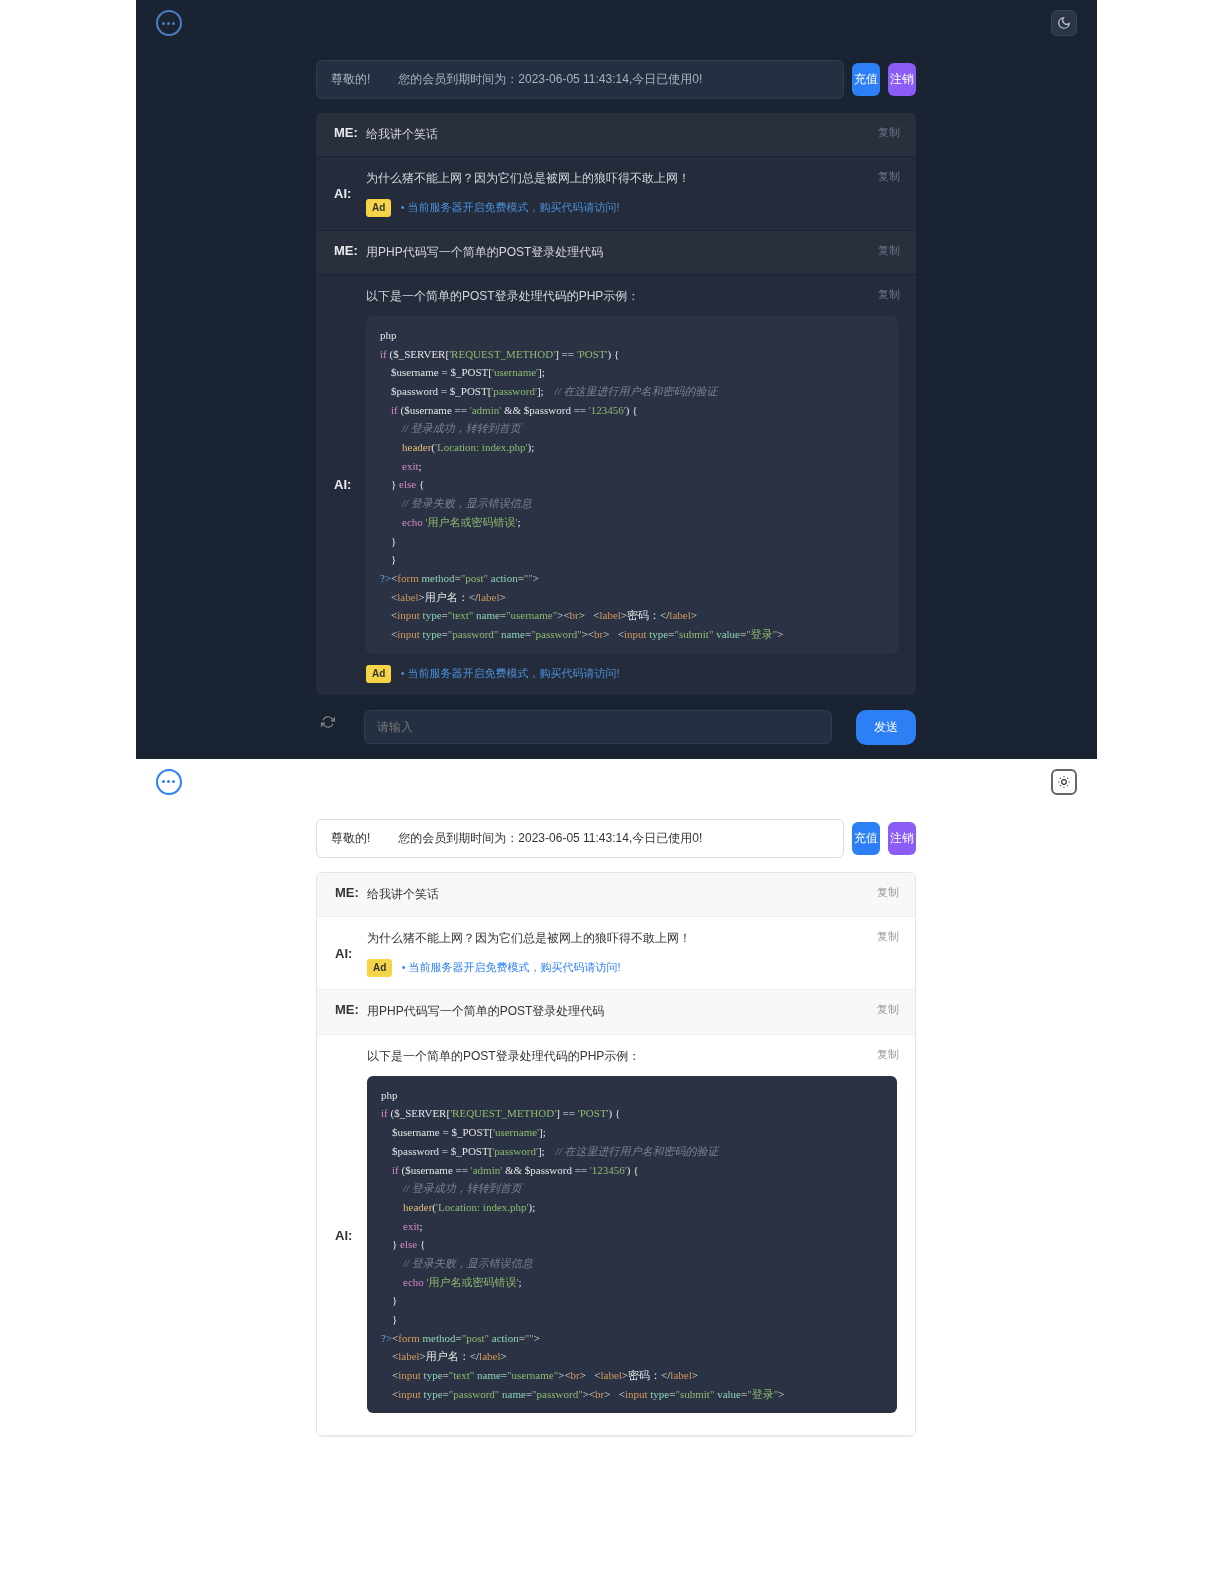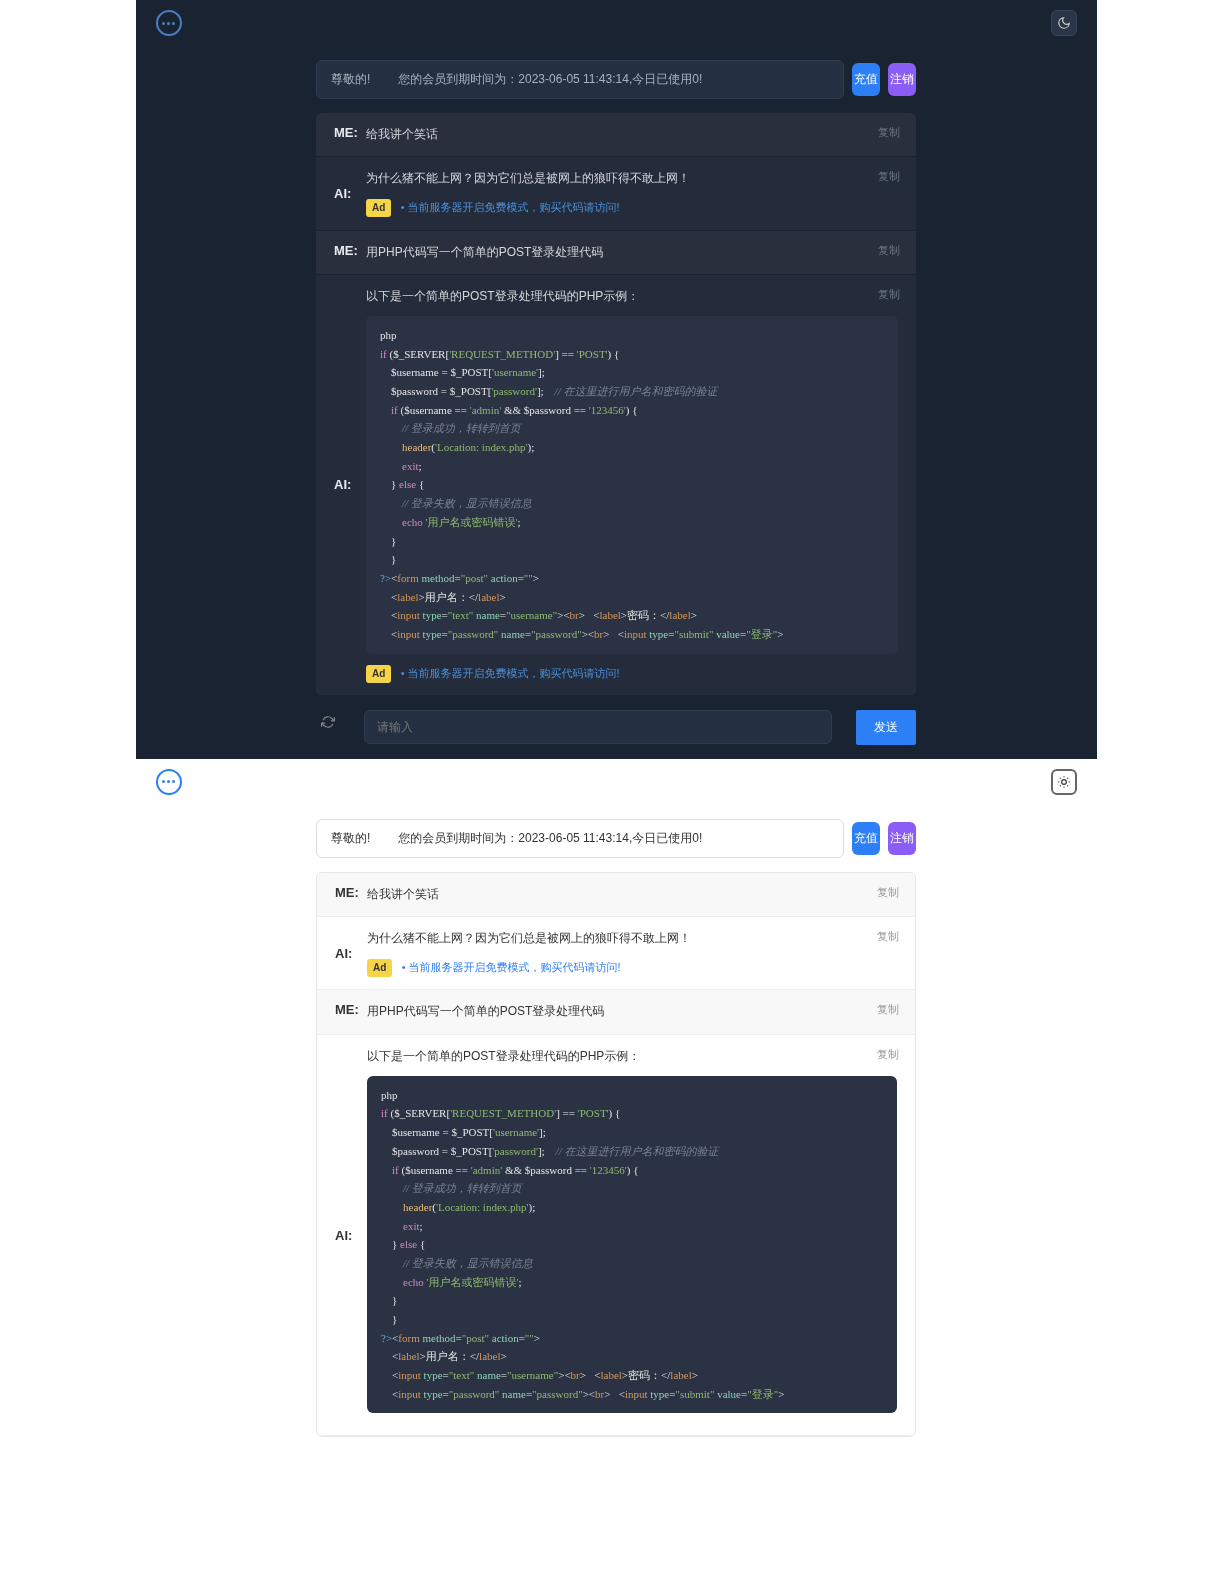--- a/index.html
+++ b/index.html
@@ -62,21 +62,21 @@
 .code .sym{color:#e5e5e5}
 .code .cm{color:#7a8394;font-style:italic}
 .code .tag{color:#d49859}
 .code .attr{color:#8ed4b6}
 .code .op{color:#6ab0e6}
 .input-area{display:flex;gap:24px;align-items:flex-start;padding:14px 10px;max-width:620px;margin:0 auto}
 .reload{width:24px;height:24px;display:flex;align-items:center;justify-content:center;font-size:14px}
 .dark .reload{color:#888}
 .chat-input{flex:1;padding:9px 12px;border-radius:6px;font-size:12px}
 .dark .chat-input{background:#252f42;border:1px solid #323c50;color:#ccc}
-.send-btn{padding:9px 18px;border-radius:2px;border:none;color:#fff;font-size:12px;cursor:pointer;background:#2d7ff6}
+.send-btn{padding:9px 18px;border-radius:10px;border:none;color:#fff;font-size:12px;cursor:pointer;background:#2d7ff6}
 .screen-wrap{position:relative}
 .explain{margin-top:10px;font-size:12px;line-height:1.7}
 .ad-line{margin-top:10px}
 </style>
 </head>
 <body>
 
 <div class="screen dark">
   <div class="header">
     <div class="logo">

